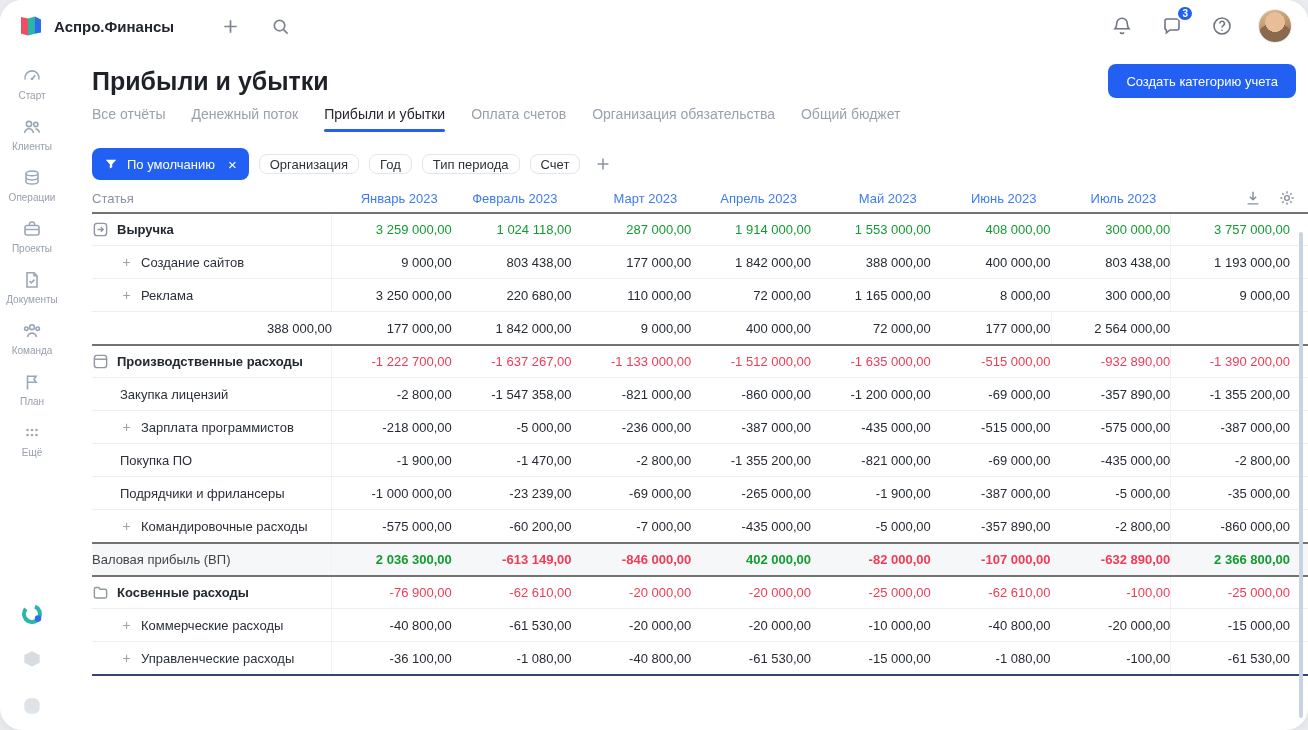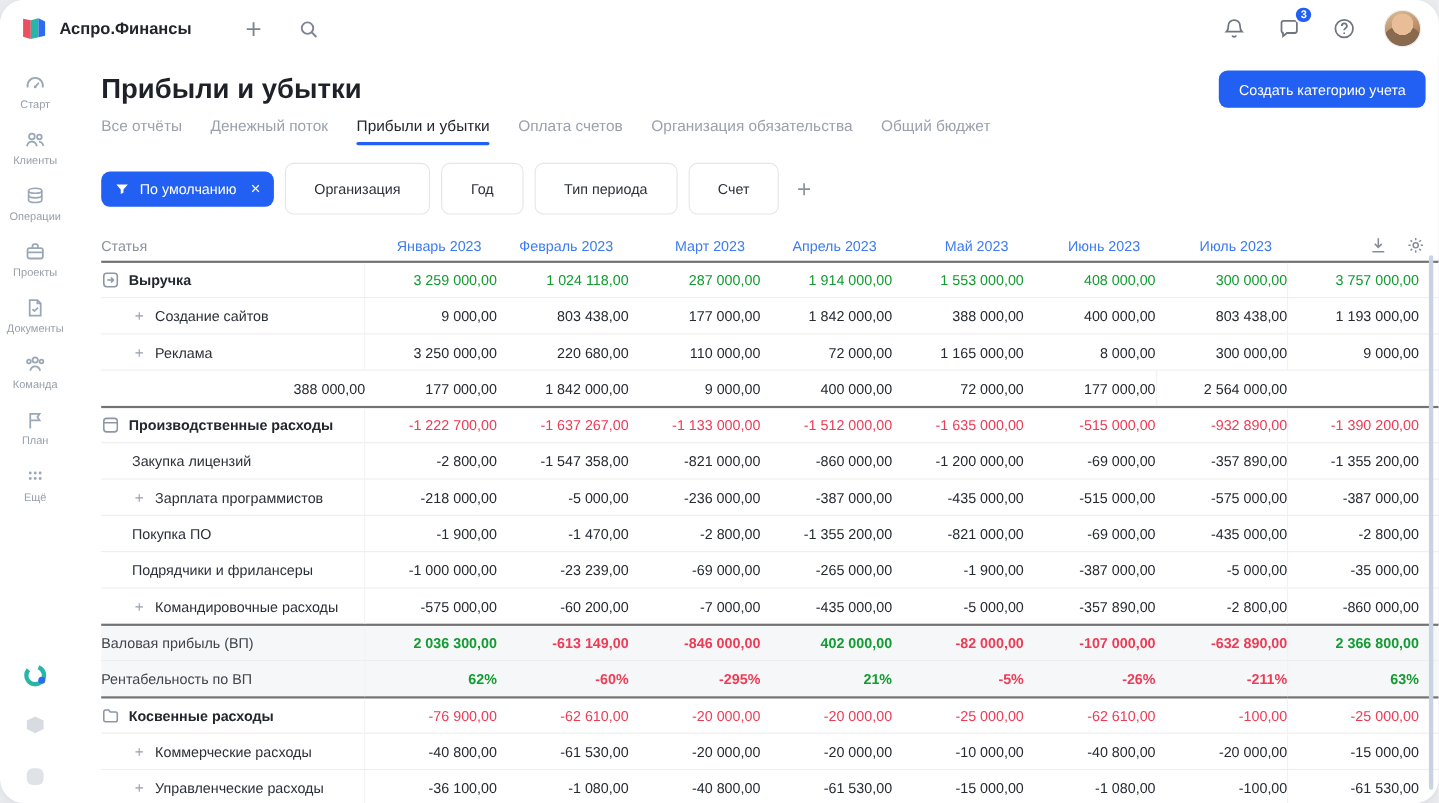--- a/index.html
+++ b/index.html
@@ -62,27 +62,27 @@
   .tab.active::after { content:""; position:absolute; left:0; right:0; bottom:0; height:3px; border-radius:2px; background:#2160f3; }
   
   .filterbar { display:flex; align-items:center; gap:10px; padding:16px 0 0 28px; }
   .chip {
     height:32px; background:#2160f3; color:#fff; border-radius:8px; display:flex;
     align-items:center; gap:9px; padding:0 12px; font-size:13px; cursor:pointer;
   }
   .chip svg { width:14px; height:14px; }
   .chip-close { font-size:15px; line-height:1; margin-left:4px; cursor:pointer; }
   .fbtn {
-    height:47px; border:1px solid #e3e5e8; background:#fff; border-radius:8px;
-    padding:0 26px; font-size:13px; color:#2c313a; cursor:pointer; font-family:inherit; white-space:nowrap;
+    height:20px; border:1px solid #e3e5e8; background:#fff; border-radius:8px;
+    padding:0 10px; font-size:13px; color:#2c313a; cursor:pointer; font-family:inherit; white-space:nowrap;
   }
   .add-filter { border:none; background:none; cursor:pointer; margin-left:4px; display:flex; }
   .add-filter svg { width:18px; height:18px; }
   
-  .table { margin:14px 0 0 28px; position:relative; }
+  .table { margin:4px 0 0 28px; position:relative; }
   .grid-row { display:grid; grid-template-columns:240px repeat(8,1fr); padding-right:18px; align-items:center; }
   .thead { height:28px; position:relative; }
   .thead .first { font-size:13px; color:#8b929e; }
   .thead .mon { font-size:13px; color:#3d7bf2; text-align:right; padding-right:14px; white-space:nowrap; }
   .thead-icons { position:absolute; right:12px; top:50%; transform:translateY(-50%); display:flex; gap:16px; }
   .thead-icons button { border:none; background:none; cursor:pointer; display:flex; }
   .thead-icons svg { width:18px; height:18px; }
   .trow { height:33px; border-top:1px solid #edeef0; cursor:pointer; }
   .trow.navy { border-top:2px solid #737373; }
   .trow.summary { background:#f6f7f8; }
@@ -475,33 +475,20 @@
               </div>
     <div class="cell num t-green">2 036 300,00</div>
               <div class="cell num t-red">-613 149,00</div>
               <div class="cell num t-red">-846 000,00</div>
               <div class="cell num t-green">402 000,00</div>
               <div class="cell num t-red">-82 000,00</div>
               <div class="cell num t-red">-107 000,00</div>
               <div class="cell num t-red">-632 890,00</div>
               <div class="cell num t-green">2 366 800,00</div>
   </div>
-            <div class="grid-row trow summary">
-    <div class="cell label-cell">
-                <span class="rlabel">Рентабельность по ВП</span>
-              </div>
-    <div class="cell num t-green">62%</div>
-              <div class="cell num t-red">-60%</div>
-              <div class="cell num t-red">-295%</div>
-              <div class="cell num t-green">21%</div>
-              <div class="cell num t-red">-5%</div>
-              <div class="cell num t-red">-26%</div>
-              <div class="cell num t-red">-211%</div>
-              <div class="cell num t-green">63%</div>
-  </div>
             <div class="grid-row trow section navy">
     <div class="cell label-cell">
                 <span class="sec-icon">
                   <svg viewBox="0 0 18 18" fill="none" stroke="currentColor" stroke-width="1.5">
                     <path d="M2.5 5.4c0-1 .8-1.7 1.7-1.7h3l1.5 1.8h5.1c1 0 1.7.8 1.7 1.7v6c0 1-.8 1.7-1.7 1.7H4.2c-1 0-1.7-.8-1.7-1.7z"></path>
                   </svg>
                 </span>
                 <span class="rlabel">Косвенные расходы</span>
               </div>
     <div class="cell num t-red">-76 900,00</div>

